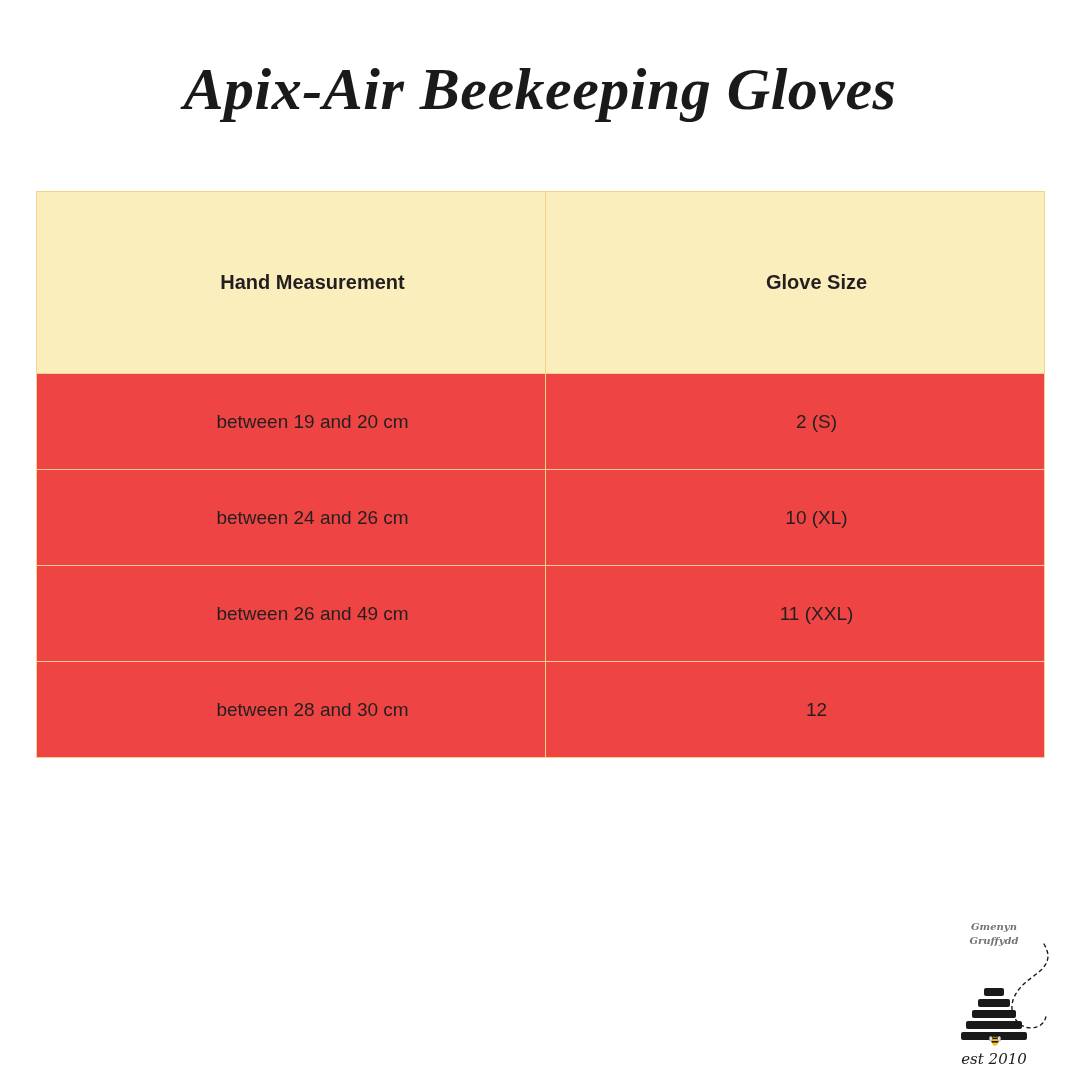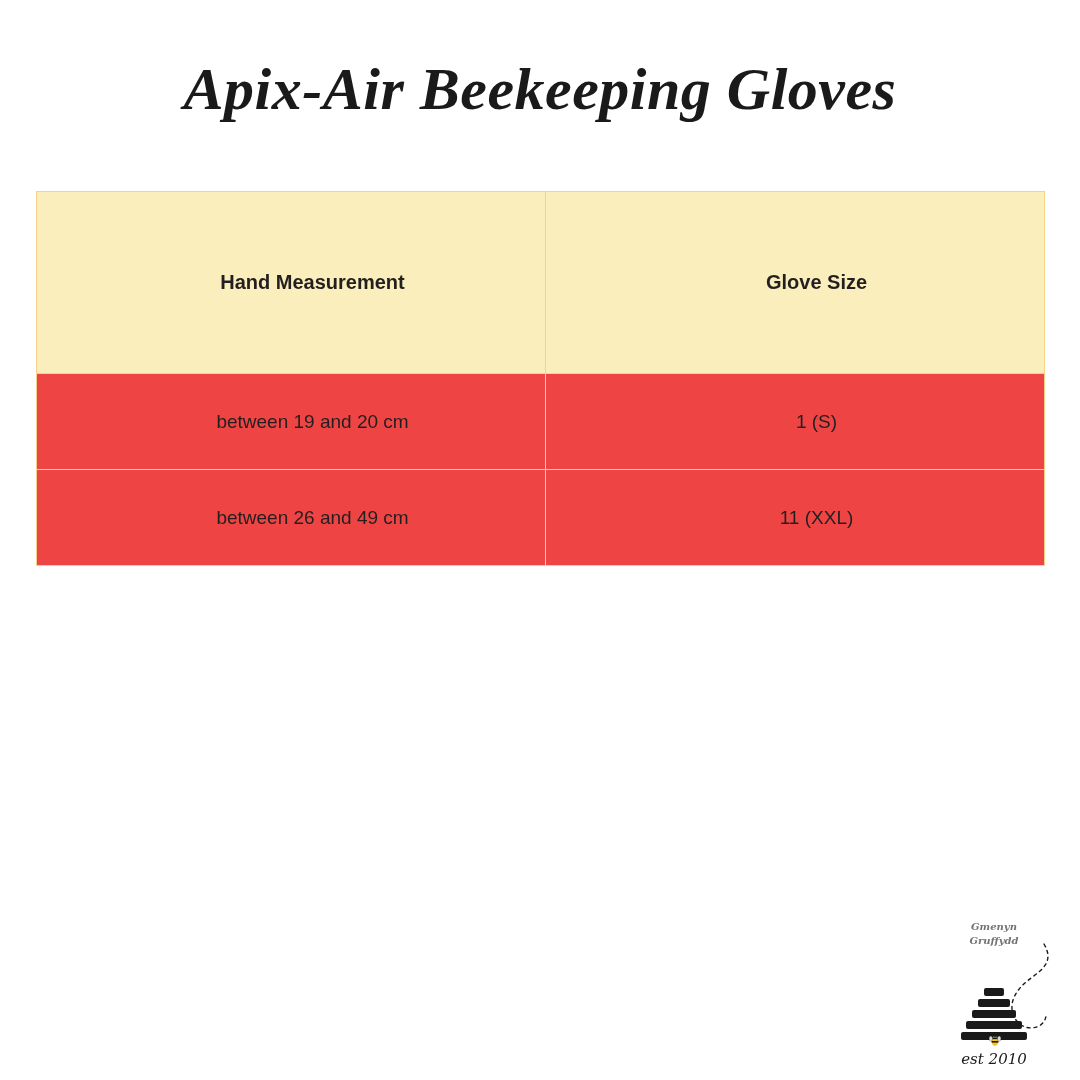--- a/index.html
+++ b/index.html
@@ -144,25 +144,33 @@
     </colgroup>
     <thead>
       <tr>
         <th>Hand Measurement</th>
         <th>Glove Size</th>
       </tr>
     </thead>
     <tbody>
       <tr>
         <td>between 19 and 20 cm</td>
-        <td>1 (S)</td>
+        <td>2 (S)</td>
+      </tr>
+      <tr>
+        <td>between 24 and 26 cm</td>
+        <td>10 (XL)</td>
       </tr>
       <tr>
         <td>between 26 and 49 cm</td>
         <td>11 (XXL)</td>
+      </tr>
+      <tr>
+        <td>between 28 and 30 cm</td>
+        <td>12</td>
       </tr>
     </tbody>
   </table>
 
   <div class="logo">
     <svg class="logo-trail" viewBox="0 0 70 110">
       <path d="M58 6 C70 26, 52 34, 40 44 C26 56, 22 70, 30 82 C38 94, 58 92, 60 78" fill="none" stroke="#1a1a1a" stroke-width="1.4" stroke-dasharray="3 4" stroke-linecap="round"></path>
     </svg>
     <div class="logo-wordmark">
       <div>Gmenyn</div>

